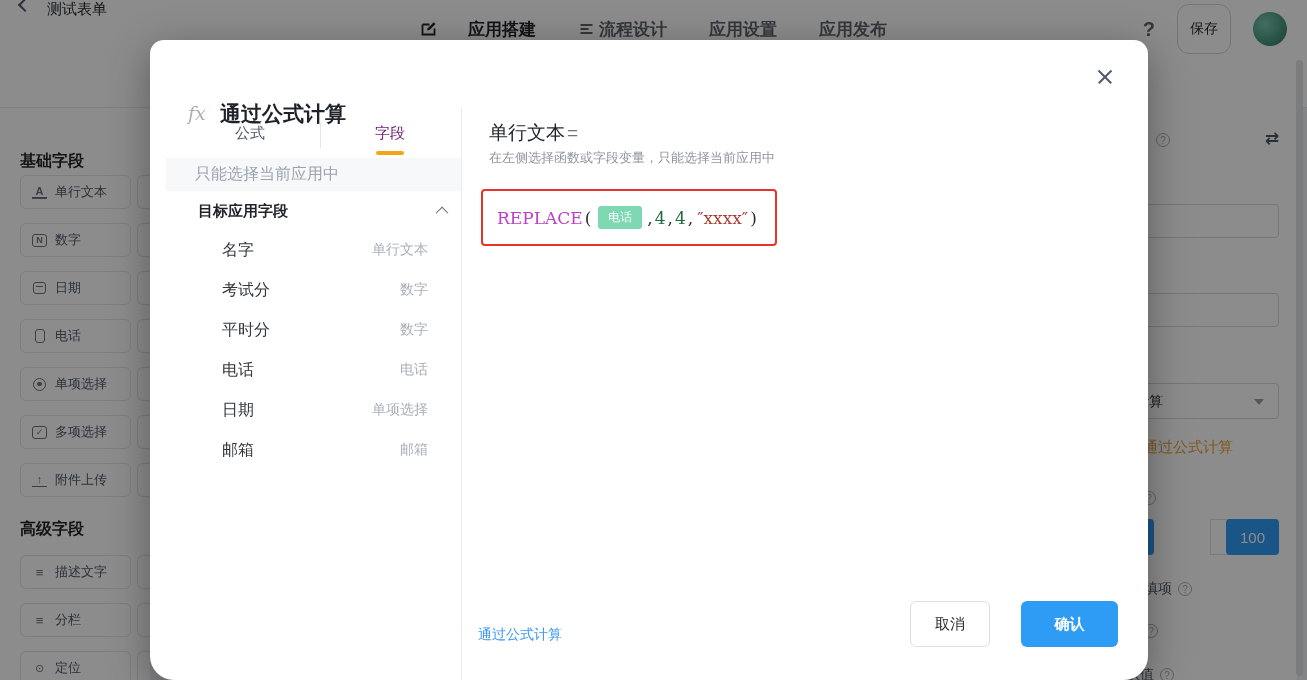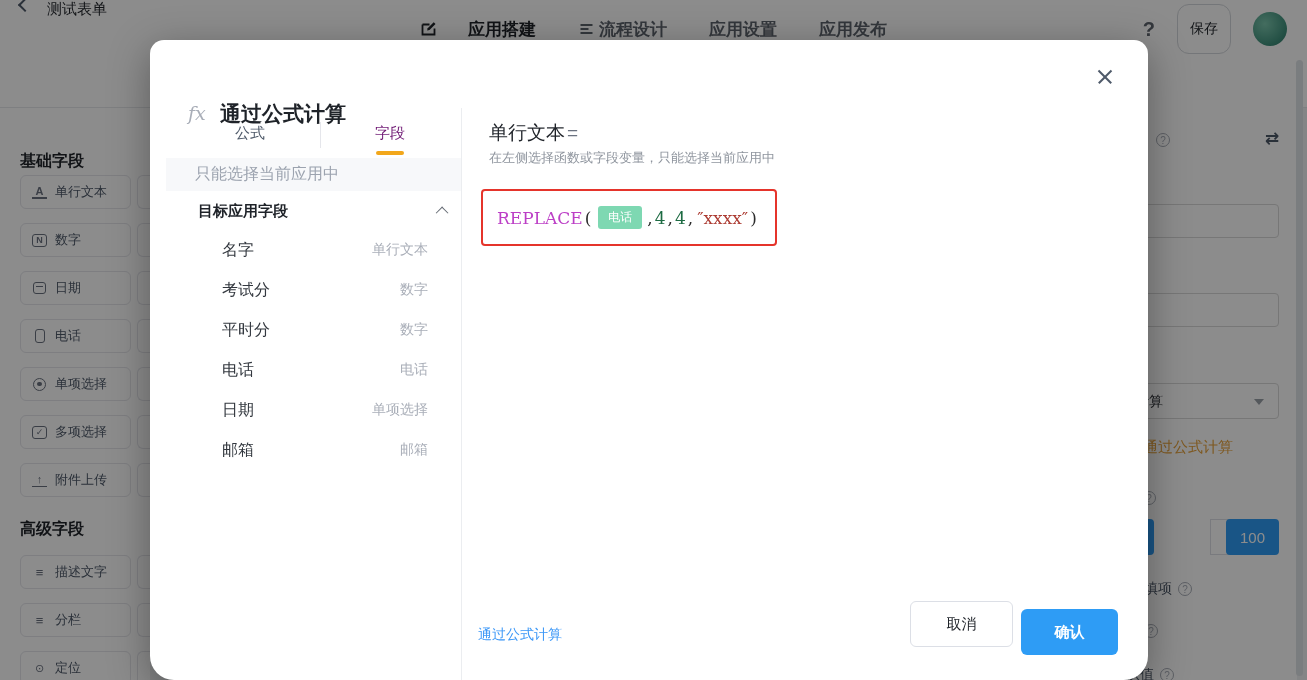--- a/index.html
+++ b/index.html
@@ -80,22 +80,22 @@
   .m-subtitle { position:absolute; left:339px; top:109px; font-size:13px; color:#8F959E; }
   .formula-box { position:absolute; left:331px; top:149px; width:296px; height:57px; border:2px solid #E5342B; border-radius:4px; background:#fff; display:flex; align-items:center; padding-left:14px; font-family:"DejaVu Serif","Liberation Serif",serif; font-size:17px; color:#2B2B2B; }
   .f-fn { color:#BC3FC6; }
   .f-par { color:#2B2B2B; margin:0 2px; }
   .f-num { color:#1D6B43; margin:0 2px; }
   .f-comma { color:#2B2B2B; }
   .f-str { color:#AC3B32; margin-left:4px; }
   .f-tag { display:inline-block; background:#7ED8B2; color:#fff; font-family:"Liberation Sans",sans-serif; font-size:12px; padding:3px 10px; border-radius:3px; margin:0 5px; }
 
   .details-link { position:absolute; left:328px; top:586px; font-size:14px; color:#3B97F7; cursor:pointer; }
-  .btn-cancel { position:absolute; left:760px; top:561px; width:103px; height:46px; background:#fff; border:1px solid #DCDFE6; border-radius:6px; font-size:15px; color:#1F2329; display:flex; align-items:center; justify-content:center; cursor:pointer; }
-  .btn-confirm { position:absolute; left:871px; top:561px; width:97px; height:46px; background:#2E9CF5; border:none; border-radius:6px; font-size:15px; font-weight:bold; color:#fff; display:flex; align-items:center; justify-content:center; cursor:pointer;margin-top:8px; }
+  .btn-cancel { position:absolute; left:760px; top:561px; width:80px; height:46px; background:#fff; border:1px solid #DCDFE6; border-radius:6px; font-size:15px; color:#1F2329; display:flex; align-items:center; justify-content:center; cursor:pointer; }
+  .btn-confirm { position:absolute; left:871px; top:561px; width:97px; height:46px; background:#2E9CF5; border:none; border-radius:6px; font-size:15px; font-weight:bold; color:#fff; display:flex; align-items:center; justify-content:center; cursor:pointer; }
 </style>
 </head>
 <body>
 
 <div class="stage">
 
   <div class="topbar">
     <div class="back-group">
       <span class="back-chevron"></span>
       <span class="back-label">测试表单</span>

